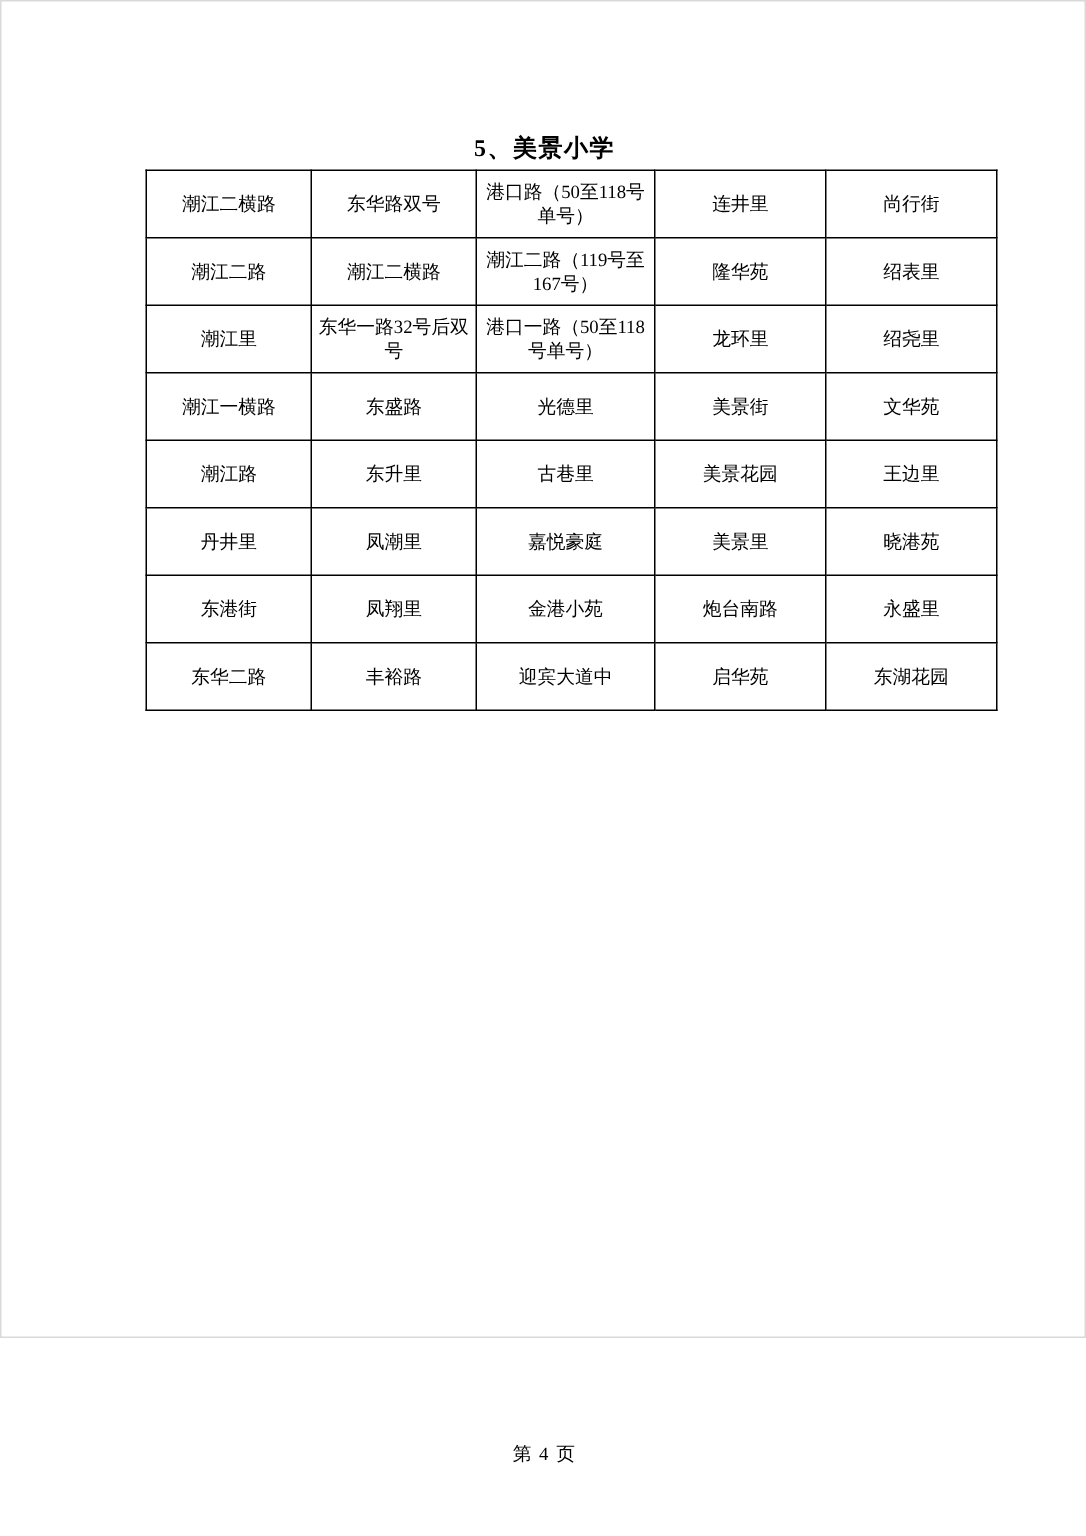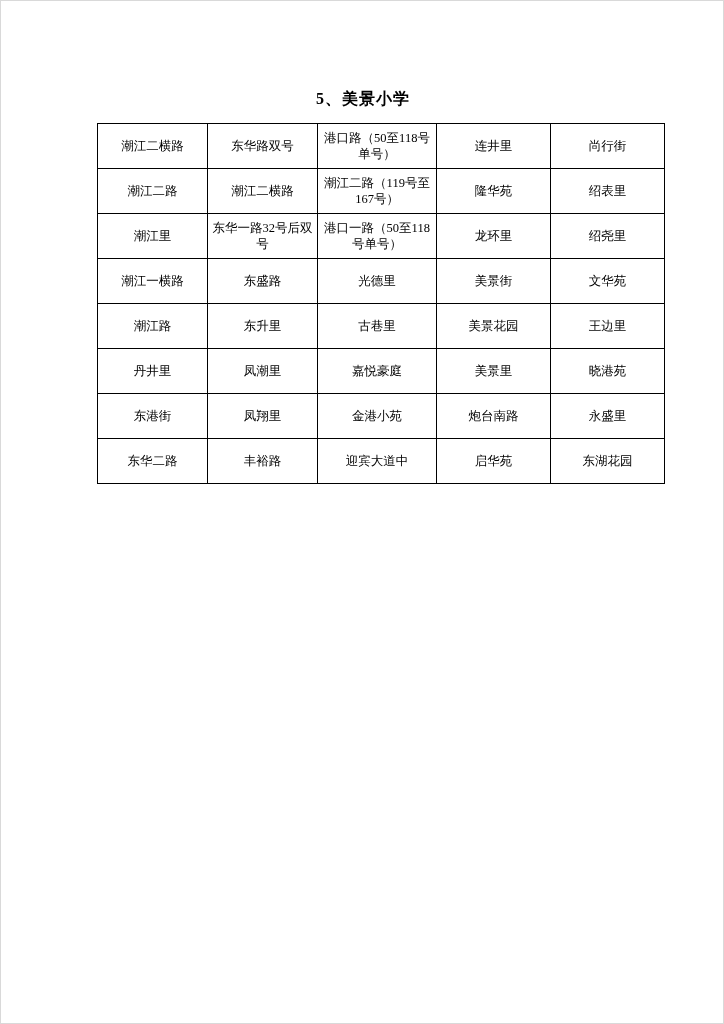--- a/index.html
+++ b/index.html
@@ -13,40 +13,40 @@
     position: relative;
     font-family: "Liberation Serif", "DejaVu Serif", serif;
     color: #000000;
     overflow: hidden;
   }
   .page {
     position: absolute;
     left: 0;
     top: 0;
     width: 724px;
-    height: 1024px;
+    height: 892px;
     box-sizing: border-box;
     border: 1px solid #d9d9d9;
     background: #ffffff;
   }
   .doc-title {
     position: absolute;
     left: 0;
     top: 88px;
     width: 724px;
     text-align: center;
     font-size: 16px;
     font-weight: bold;
     letter-spacing: 1px;
     font-family: "Liberation Serif", "DejaVu Serif", serif;
   }
   .table-wrap {
     position: absolute;
     left: 96px;
-    top: 122px;
+    top: 112px;
     width: 532px;
   }
   table.data-table {
     border-collapse: collapse;
     width: 532px;
     table-layout: fixed;
   }
   table.data-table td {
     border: 1px solid #000000;
     height: 40px;
@@ -140,14 +140,15 @@
           <td class="col0">东华二路</td>
           <td class="col1">丰裕路</td>
           <td class="col2">迎宾大道中</td>
           <td class="col3">启华苑</td>
           <td class="col4">东湖花园</td>
         </tr>
       </tbody>
     </table>
   </div>
 
+  <div class="footer">第 4 页</div>
 
 </div>
 
 </body></html>

